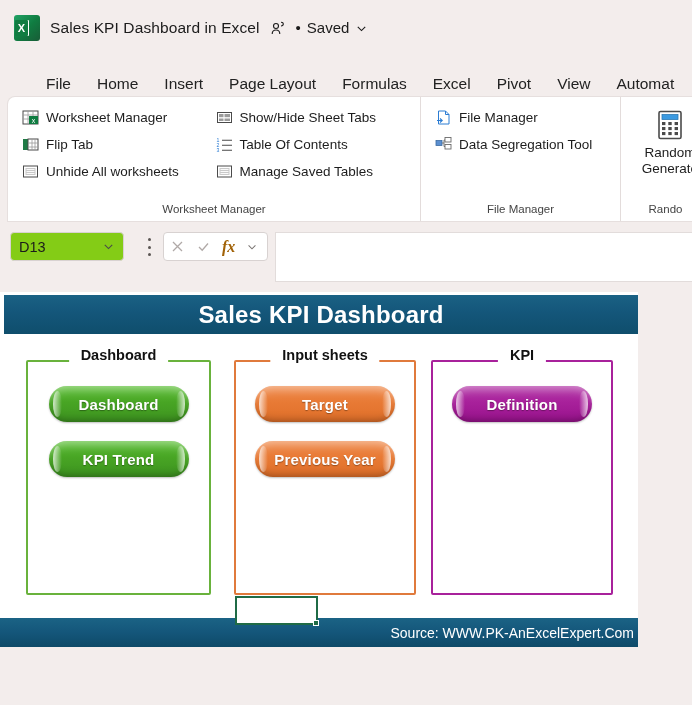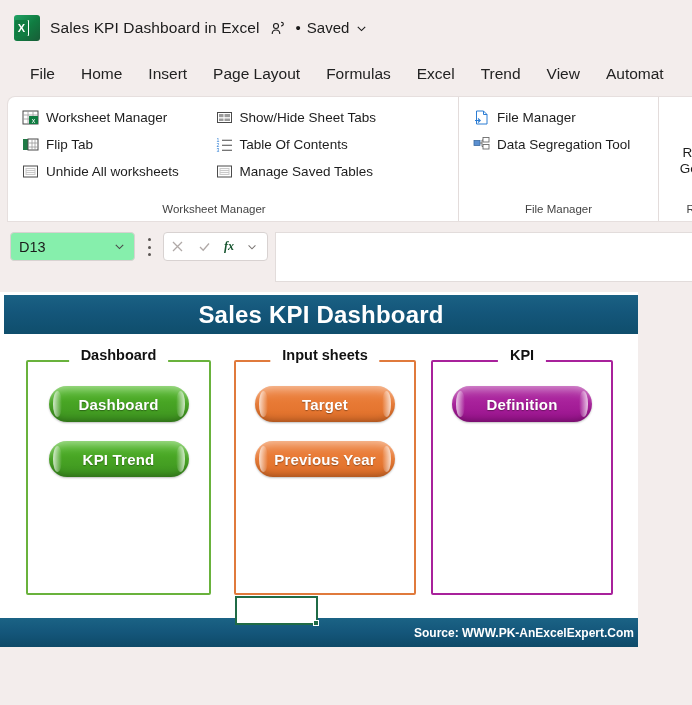--- a/index.html
+++ b/index.html
@@ -27,21 +27,21 @@
     color:#fff; font-size:11px; font-weight:bold; font-family:"Liberation Sans",sans-serif;}
   .doc-title { font-size: 15.5px; color: #1b1b1b; letter-spacing:.1px; }
   .person-icon { width:16px; height:16px; display:inline-block; color:#1b1b1b; }
   .saved-wrap { display:flex; align-items:center; gap:6px; font-size:15px; color:#1b1b1b; }
   .dot { font-size:15px; line-height:1; }
   .chev { display:inline-block; width:13px; height:13px; }
 
   
   .tabrow {
     position:absolute; left:0; top:62px; width:596px; height:34px;
-    display:flex; align-items:flex-start; gap:0px; padding-left:20px; font-size:15.5px; color:#222;
+    display:flex; align-items:flex-end; gap:0px; padding-left:36px; font-size:15.5px; color:#222;
   }
   .tabrow .tab { padding: 3px 13px; white-space: nowrap; border-radius:5px; }
   .tabrow .tab:first-child { padding-left:10px; }
 
   
   .ribbon {
     position:absolute; left:8px; top:97px; width:700px; height:124px;
     background:#fff; border-radius:7px 7px 0 0;
     box-shadow: 0 0 0 1px #e6dfde;
     overflow:hidden;
@@ -63,36 +63,36 @@
   .rb-ico { width:17px; height:17px; flex:0 0 auto; display:block; }
   .rb-big {
     display:flex; flex-direction:column; align-items:center; width:78px;
     padding-top:4px; font-size:13.5px; color:#1d1d1d; line-height:1.15; text-align:center;
   }
   .rb-big .rb-ico-big { width:30px; height:30px; margin-bottom:5px; }
 
   
   .fbar { position:absolute; left:0; top:225px; width:692px; height:60px; }
   .namebox {
-    position:absolute; left:10px; top:232px; width:125px; height:29px;
-    background:#86efac; border:1px solid #d8d2d1; border-radius:4px;
+    position:absolute; left:10px; top:232px; width:114px; height:29px;
+    background:#84cc16; border:1px solid #d8d2d1; border-radius:4px;
     display:flex; align-items:center; padding:4px 8px; font-size:14.5px; color:#1b1b1b;
   }
   .namebox .nb-chev { margin-left:auto; width:13px; height:13px; }
   .kebab { position:absolute; left:147px; top:238px; width:4px; height:18px;
     display:flex; flex-direction:column; justify-content:space-between; align-items:center;}
   .kebab i { width:3px; height:3px; border-radius:50%; background:#5a5553; display:block;}
   .fxgroup {
     position:absolute; left:163px; top:232px; width:105px; height:29px;
     background:#fff; border:1px solid #d8d2d1; border-radius:4px;
     display:flex; align-items:center; justify-content:space-around; color:#a9a3a1;
   }
   .fxgroup .g { width:15px; height:15px; display:block; }
   .fxgroup .fx { font-family:"Liberation Serif", serif; font-style:italic;
-    font-weight:bold; font-size:12px; color:#14532d; }
+    font-weight:bold; font-size:16px; color:#a16207; }
   .formula-input {
     position:absolute; left:275px; top:232px; width:430px; height:50px;
     background:#fff; border:1px solid #e2dcdb; border-left:1px solid #e2dcdb;
   }
 
   
   .sheet-area {
     position:absolute; left:0; top:292px; width:638px; height:355px;
     background:#ffffff;
   }
@@ -142,21 +142,21 @@
     position:absolute; left:235px; top:596px; width:83px; height:29px;
     border:2px solid #1f6b46; background:#fff; z-index:6;
   }
   .selcell .handle {
     position:absolute; right:-3px; bottom:-3px; width:6px; height:6px;
     background:#1f6b46; border:1px solid #fff;
   }
   .source-bar {
     position:absolute; left:0; top:618px; width:638px; height:29px;
     background:linear-gradient(180deg,#1b6385 0%,#14567a 50%,#0e4a68 100%);
-    color:#fff; font-size:12px; font-weight:bold;
+    color:#fff; font-size:14px; font-weight:normal;
     display:flex; align-items:center; justify-content:flex-end; padding-right:4px;
     z-index:5;
   }
 </style>
 </head>
 <body>
 
 <div id="app">
 
   <div class="titlebar">
@@ -184,21 +184,21 @@
     </span>
   </div>
 
   <div class="tabrow">
     <div class="tab">File</div>
     <div class="tab">Home</div>
     <div class="tab">Insert</div>
     <div class="tab">Page Layout</div>
     <div class="tab">Formulas</div>
     <div class="tab">Excel</div>
-    <div class="tab">Trend</div>
+    <div class="tab">Pivot</div>
     <div class="tab">View</div>
     <div class="tab">Automat</div>
   </div>
 
   <div class="ribbon">
     <div class="rb-groups">
 
       <div class="rb-group" style="width:412px;">
         <div class="rb-cols">
           <div class="rb-col" style="width:200px;">
@@ -266,21 +266,21 @@
                   <path d="M4.5 6.5h8M4.5 8.5h8M4.5 10.5h8" stroke="#fff" stroke-width=".9"></path>
                 </svg>
               </span>
               <span>Manage Saved Tables</span>
             </div>
           </div>
         </div>
         <div class="rb-grouplabel">Worksheet Manager</div>
       </div>
 
-      <div class="rb-group" style="width:200px;margin-left:38px;">
+      <div class="rb-group" style="width:200px;">
         <div class="rb-cols">
           <div class="rb-col" style="width:185px;">
             <div class="rb-item">
               <span class="rb-ico">
                 <svg viewBox="0 0 17 17" width="17" height="17">
                   <path d="M3.5 2h7l3.5 3.5V15h-10.5z" fill="#fff" stroke="#2b7cd3" stroke-width="1"></path>
                   <path d="M10.5 2v3.5H14" fill="none" stroke="#2b7cd3" stroke-width="1"></path>
                   <path d="M2 11.5h5M5 9.5l2.2 2-2.2 2" fill="none" stroke="#2b7cd3" stroke-width="1.1"></path>
                 </svg>
               </span>

